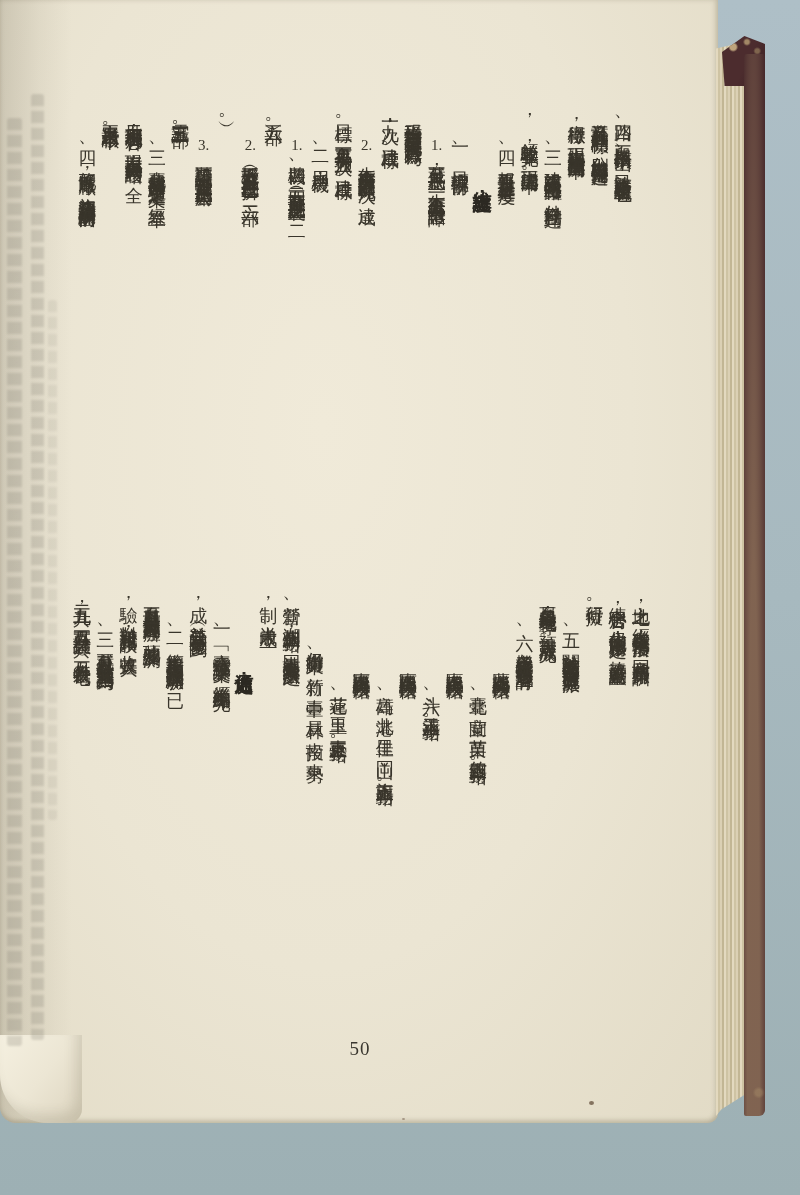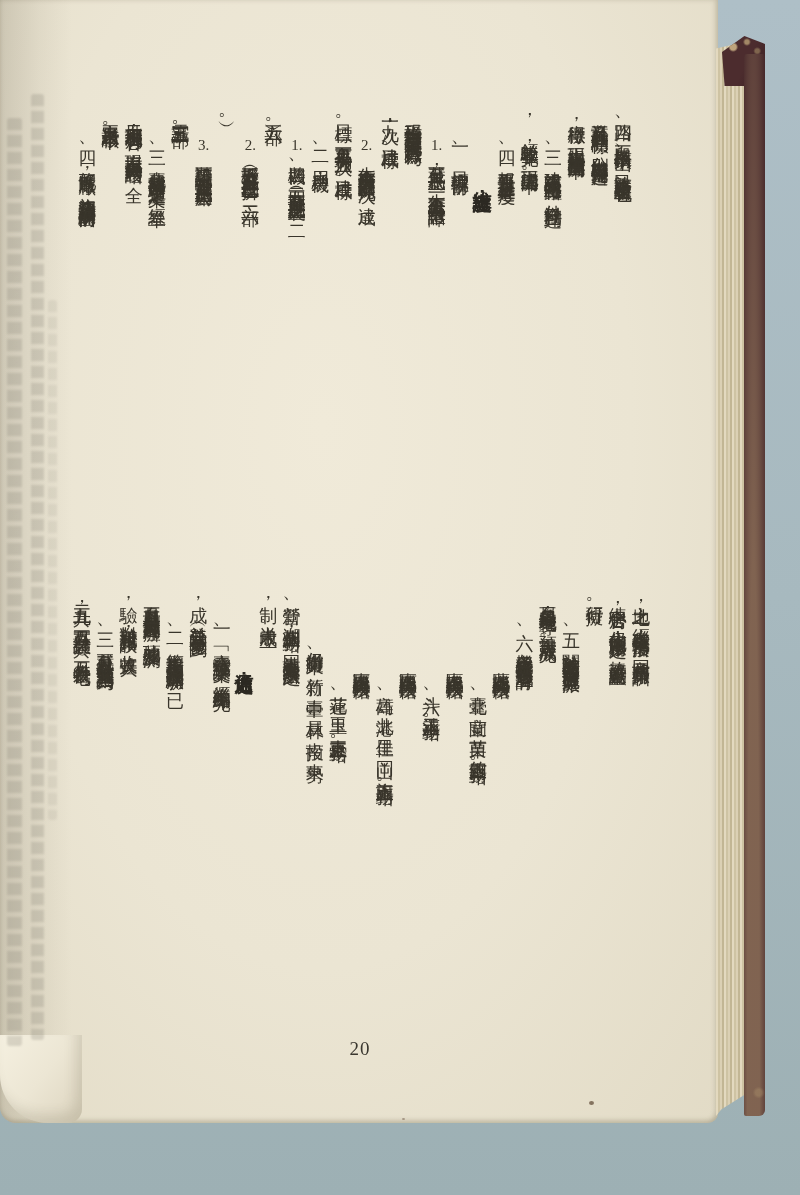--- a/index.html
+++ b/index.html
@@ -153,13 +153,13 @@
     <div class="col i3 bold">通信處：</div>
     <div class="col i1">一、「臺灣電信統計」英文本，業經本處編印完</div>
     <div class="col i0">成，並分送（呈）有關單位參閱。</div>
     <div class="col i1">二、第十期報務工作人員譯電技能練習測驗，已</div>
     <div class="col i0">自五月廿五日起分別派員赴各局辦理，此項練習及測</div>
     <div class="col i0">驗，對於減少電報錯誤，收效甚大。</div>
     <div class="col i1">三、截至五月廿日全區投幣式公用電話共為四、</div>
     <div class="col i0">二九五具，五月份計擴裝一〇一具，五月份營收為七</div>
   </div>
 
-<div class="page-number">20</div>
+<div class="page-number">50</div>
 
 </body></html>

